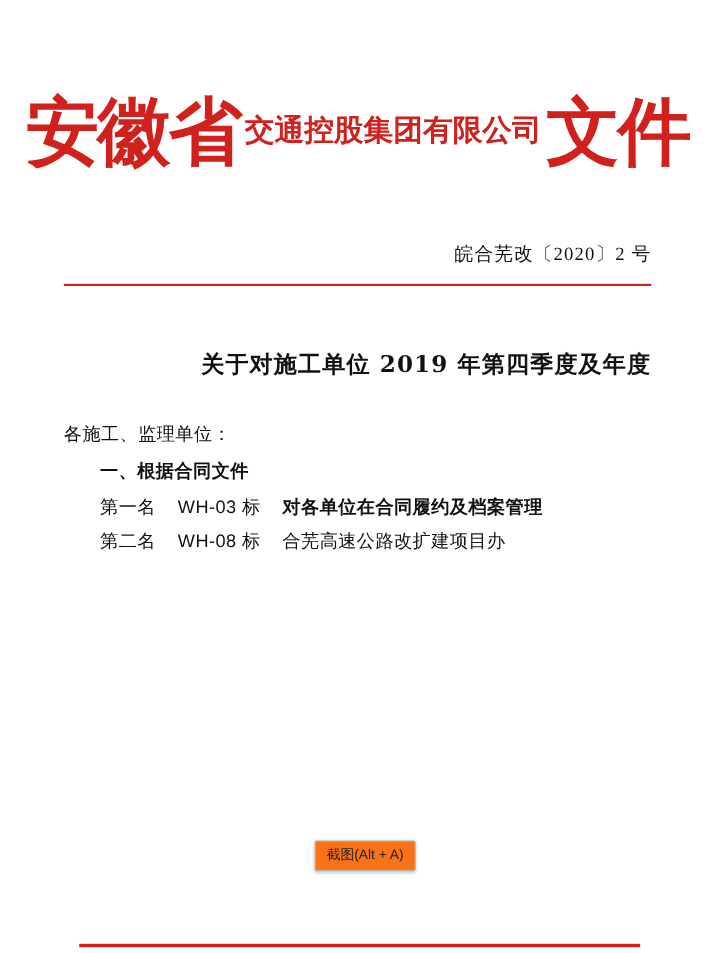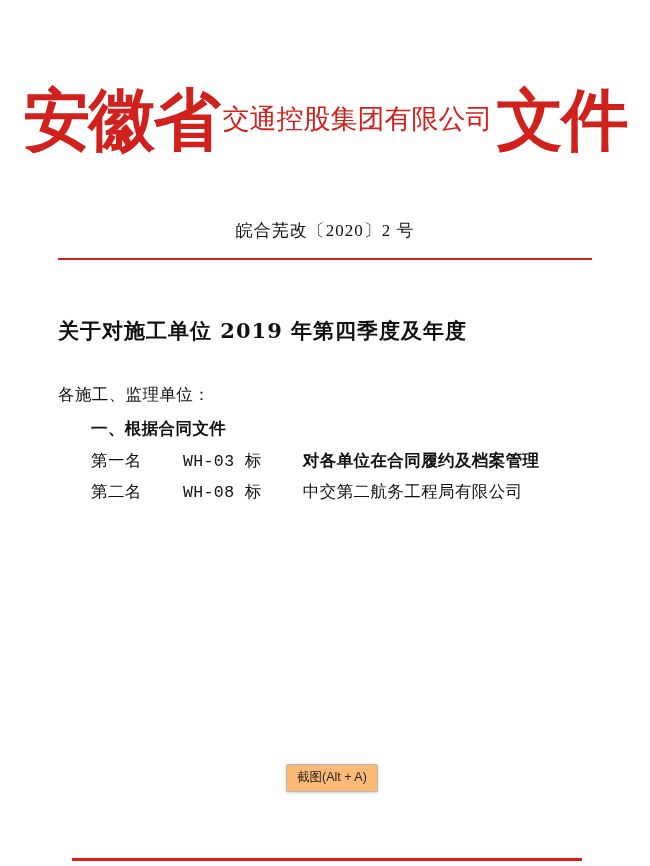--- a/index.html
+++ b/index.html
@@ -43,64 +43,64 @@
     white-space: nowrap;
   }
   .mast-mid {
     display: flex;
     flex-direction: column;
     justify-content: center;
     margin: 0 4px;
   }
   .mast-mid-line {
     font-family: "DejaVu Serif", "Liberation Serif", serif;
-    font-weight: normal;
+    font-weight: bold;
     font-size: 27px;
     letter-spacing: 0px;
     color: #d0211c;
     white-space: nowrap;
     line-height: 1.35;
   }
 
   
   .docnum {
     margin-top: 66px;
-    text-align: center;
+    text-align: right;
     font-size: 17px;
     letter-spacing: 1px;
     color: #111;
     font-family: "Liberation Serif", serif;
   }
 
   .red-rule {
     margin-top: 16px;
     height: 2px;
     background: #d0211c;
     width: 100%;
   }
 
   
   .title {
     margin-top: 48px;
-    text-align: left;
+    text-align: right;
     font-size: 21px;
     font-weight: bold;
     letter-spacing: 1px;
     line-height: 2.2;
     font-family: "DejaVu Serif", "Liberation Serif", serif;
   }
 
   
   .body {
     margin-top: 26px;
     font-size: 16.5px;
     line-height: 1.92;
     letter-spacing: 0.4px;
     text-align: justify;
-    font-family: Liberation Mono, monospace;
+    font-family: Liberation Sans, sans-serif;
   }
   .body p {
     margin: 0;
   }
   .indent2 {
     text-indent: 2em;
   }
   .section-head {
     text-indent: 2em;
     font-weight: bold;
@@ -122,21 +122,21 @@
     width: 510px;
     height: 3px;
     background: #e01b16;
   }
 
   
   .tooltip {
     position: absolute;
     left: 286px;
     top: 678px;
-    background: #fdba74;
+    background: #f97316;
     border: 1px solid #b9b9b9;
     box-shadow: 0 1px 3px rgba(0,0,0,0.22);
     padding: 4px 10px 5px 10px;
     font-family: "Liberation Sans", sans-serif;
     font-size: 12.5px;
     color: #222222;
     white-space: nowrap;
     border-radius: 2px;
   }
 </style>
@@ -166,21 +166,21 @@
     <div class="gap-sm"></div>
     <p class="section-head">一、根据合同文件</p>
     <p class="rank-line">
       <span>第一名</span>&nbsp;&nbsp;&nbsp;
       <span>WH-03 标</span>&nbsp;&nbsp;&nbsp;
       <span class="rank-name">对各单位在合同履约及档案管理</span>
     </p>
     <p class="rank-line">
       <span>第二名</span>&nbsp;&nbsp;&nbsp;
       <span>WH-08 标</span>&nbsp;&nbsp;&nbsp;
-      <span>中交第二航务工程局有限公司</span>
+      <span>合芜高速公路改扩建项目办</span>
     </p>
   </div>
 
   <div class="red-underline"></div>
 
   <div class="tooltip">截图(Alt + A)</div>
 
 </div>
 
 </body></html>

